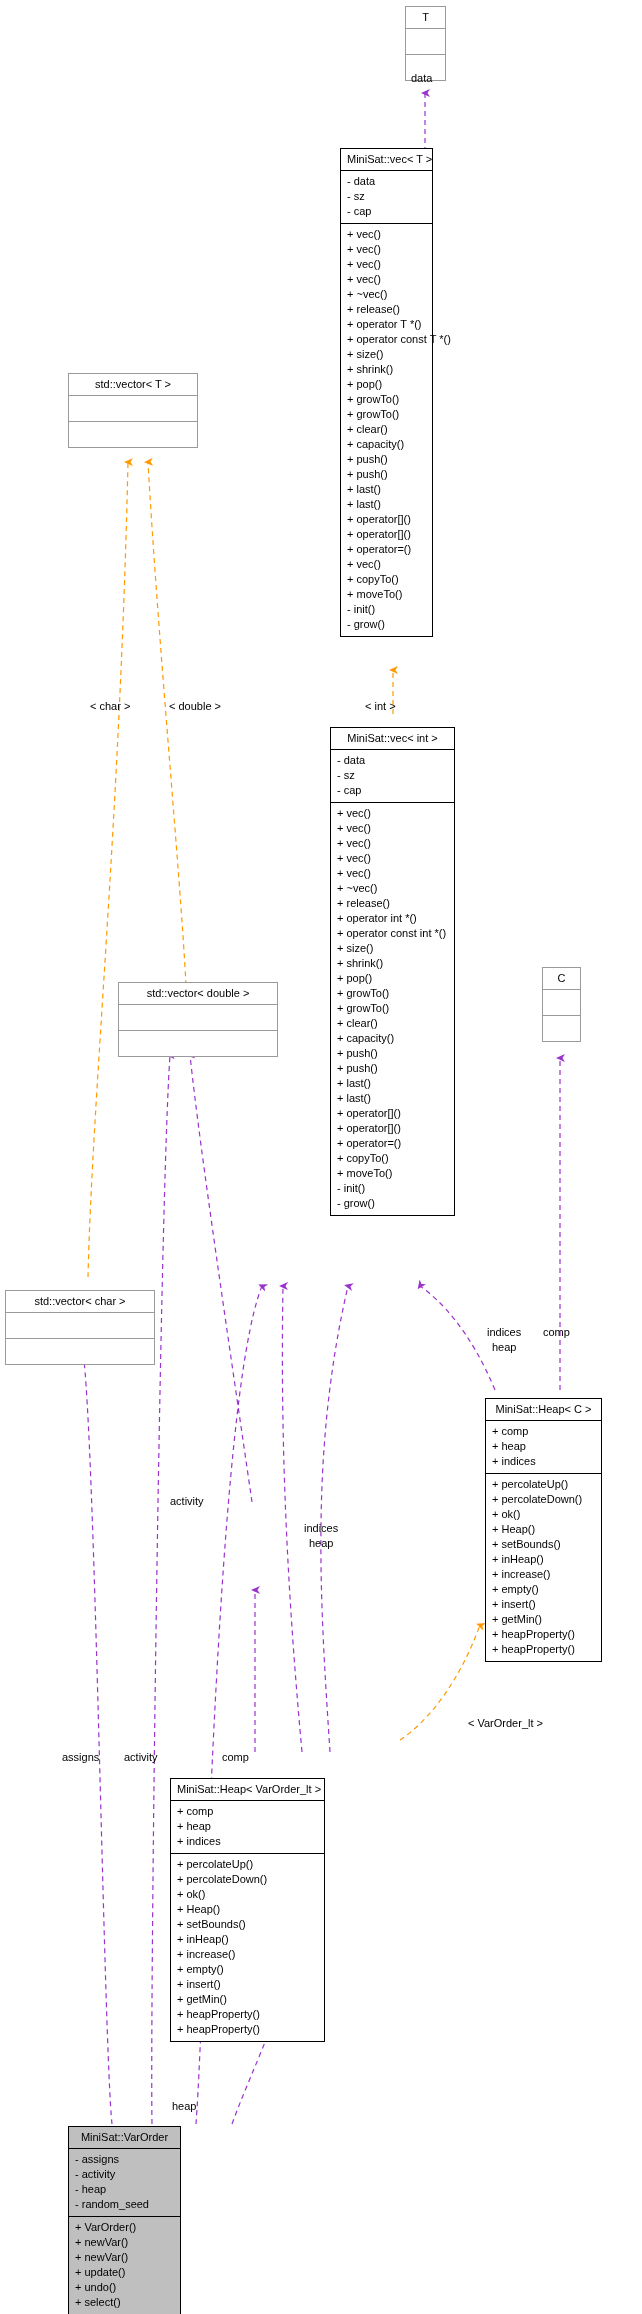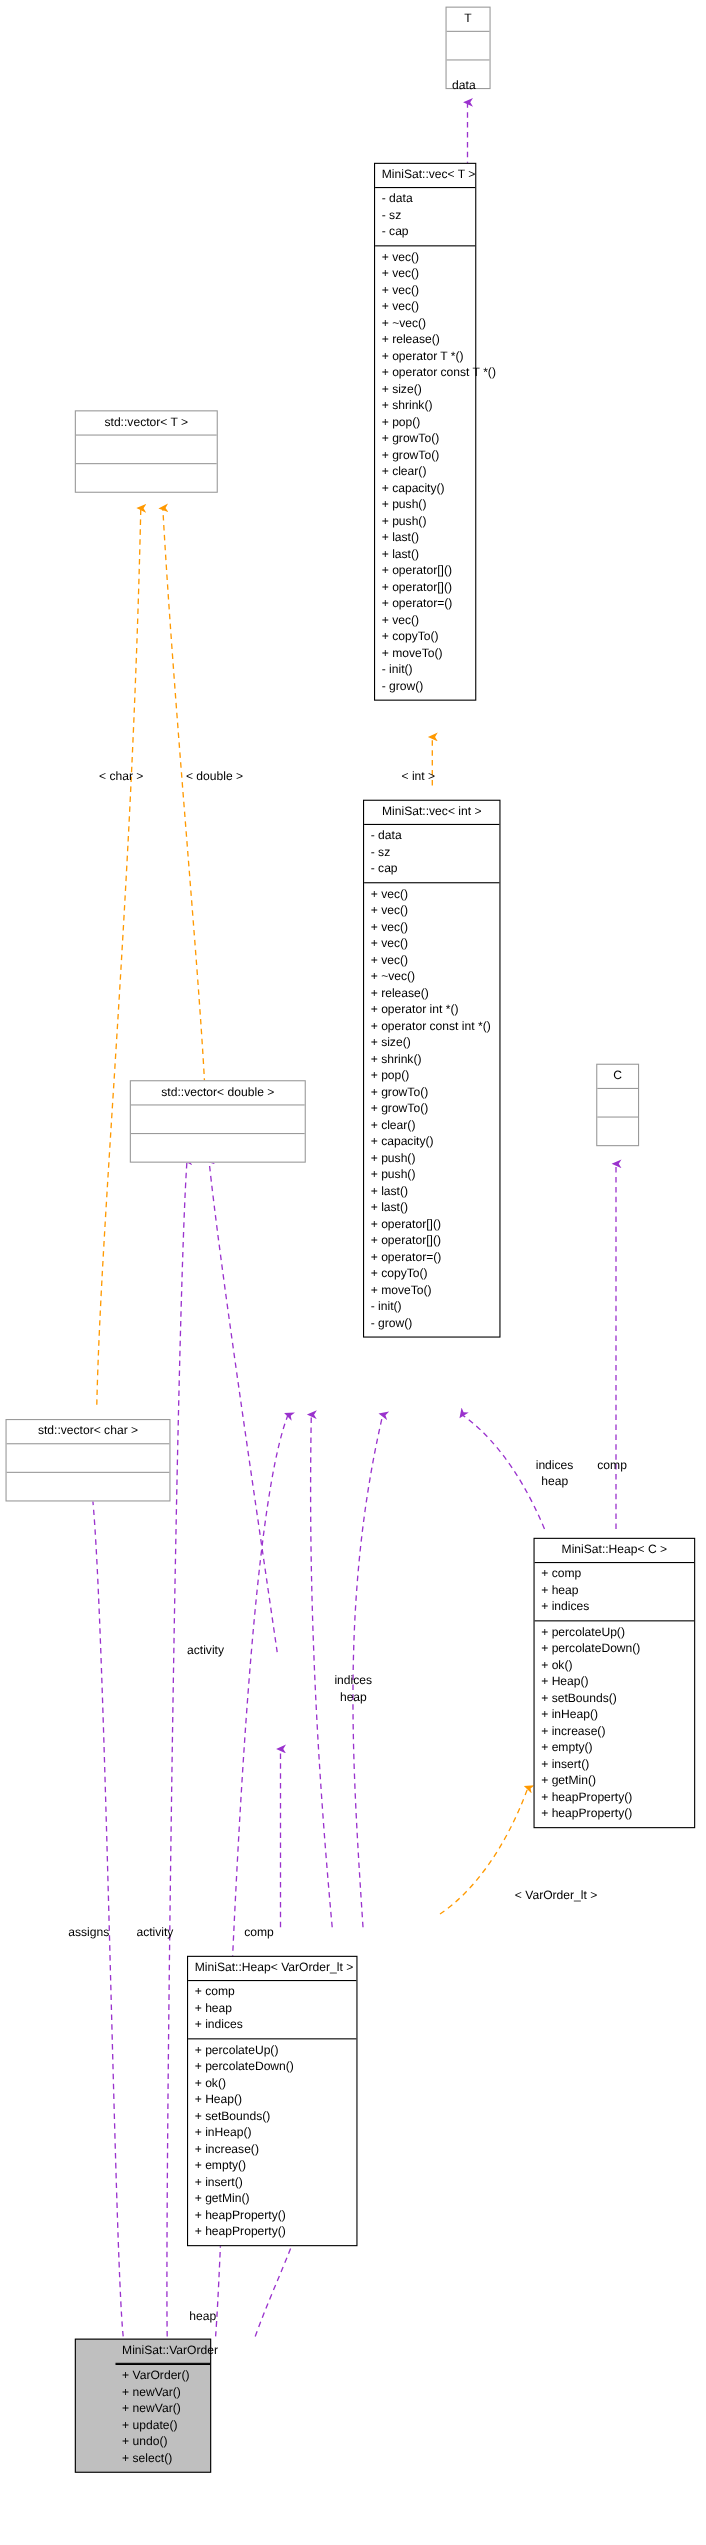--- a/index.html
+++ b/index.html
@@ -246,21 +246,21 @@
     <div class="node-sep"></div>
     <div class="node-section empty"></div>
     <div class="node-sep"></div>
     <div class="node-section empty"></div>
   </div>
 
   <div class="edge-label" style="left:487px; top:1326px;">indices</div>
   <div class="edge-label" style="left:492px; top:1341px;">heap</div>
   <div class="edge-label" style="left:543px; top:1326px;">comp</div>
 
-  <div class="node" style="left:485px; top:1398px; width:147px;">
+  <div class="node" style="left:485px; top:1398px; width:117px;">
     <div class="node-title">MiniSat::Heap&lt; C &gt;</div>
     <div class="node-sep"></div>
     <div class="node-section">
         <div class="row">+ comp</div>
         <div class="row">+ heap</div>
         <div class="row">+ indices</div>
       </div>
     <div class="node-sep"></div>
     <div class="node-section">
         <div class="row">+ percolateUp()</div>
@@ -310,23 +310,29 @@
         <div class="row">+ empty()</div>
         <div class="row">+ insert()</div>
         <div class="row">+ getMin()</div>
         <div class="row">+ heapProperty()</div>
         <div class="row">+ heapProperty()</div>
       </div>
   </div>
 
   <div class="edge-label" style="left:172px; top:2100px;">heap</div>
 
-  <div class="node highlight" style="left:68px; top:2126px; width:124px;padding-left:36px;">
+  <div class="node highlight" style="left:68px; top:2126px; width:113px;">
     <div class="node-title">MiniSat::VarOrder</div>
     <div class="node-sep"></div>
+    <div class="node-section">
+        <div class="row">- assigns</div>
+        <div class="row">- activity</div>
+        <div class="row">- heap</div>
+        <div class="row">- random_seed</div>
+      </div>
     <div class="node-sep"></div>
     <div class="node-section">
         <div class="row">+ VarOrder()</div>
         <div class="row">+ newVar()</div>
         <div class="row">+ newVar()</div>
         <div class="row">+ update()</div>
         <div class="row">+ undo()</div>
         <div class="row">+ select()</div>
       </div>
   </div>

